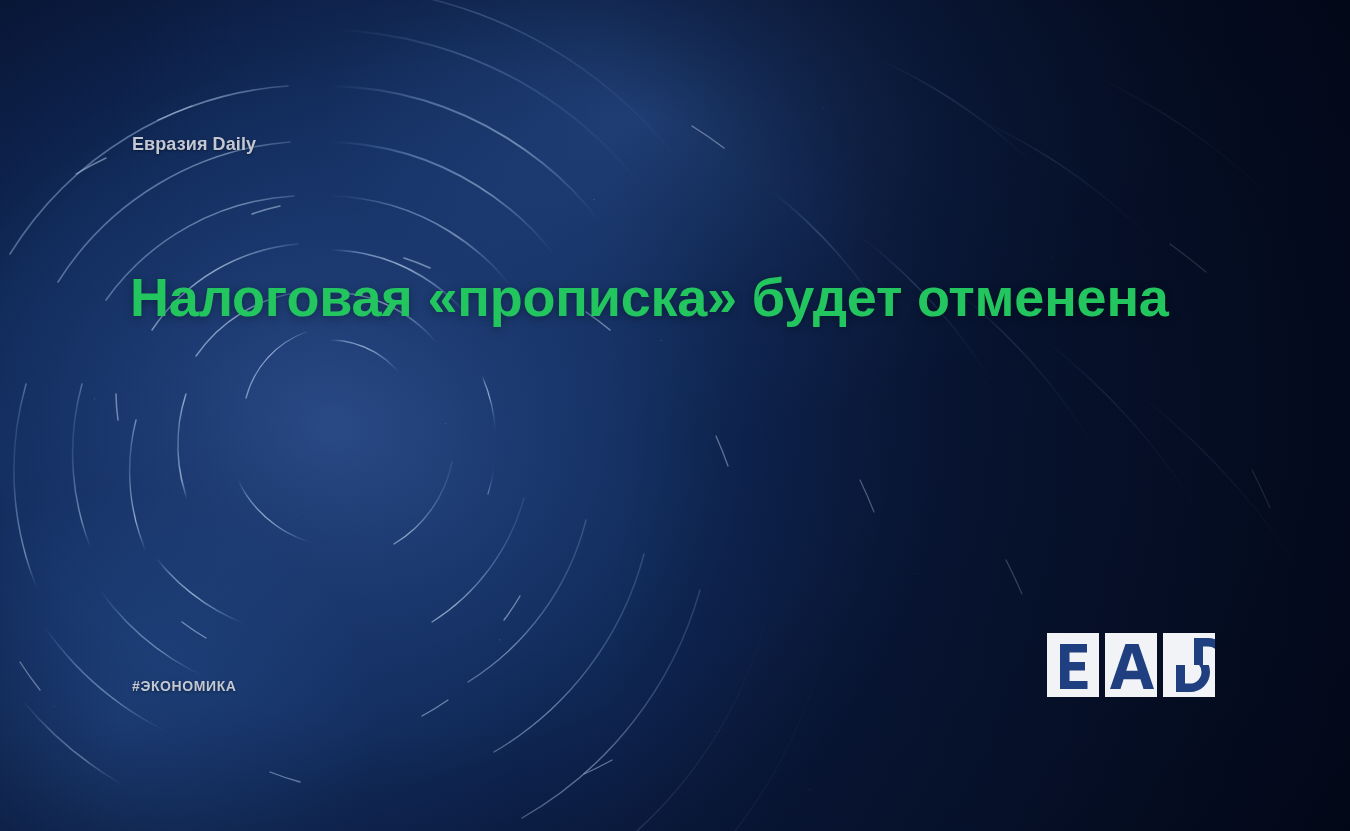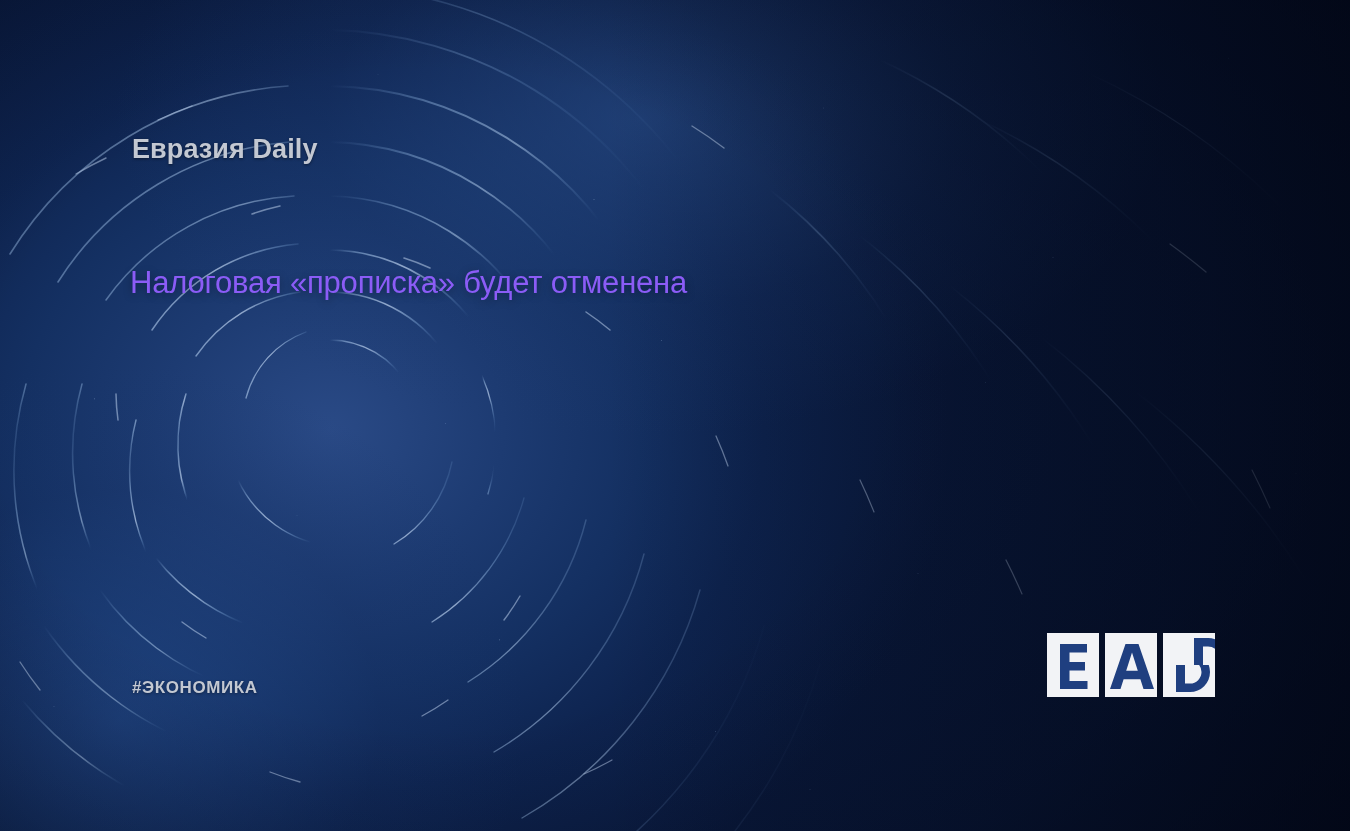--- a/index.html
+++ b/index.html
@@ -89,47 +89,47 @@
   
   .content {
     position: absolute;
     inset: 0;
   }
 
   .brand {
     position: absolute;
     left: 132px;
     top: 134px;
-    font-size: 27px;
+    font-size: 18px;
     font-weight: bold;
     color: #c3c8d2;
     letter-spacing: 0.1px;
     white-space: nowrap;
     text-shadow: 0 1px 3px rgba(0,0,0,0.45);
   }
 
   .headline {
     position: absolute;
     left: 130px;
     top: 262px;
     width: 1090px;
-    font-size: 31px;
-    font-weight: normal;
+    font-size: 54px;
+    font-weight: bold;
     line-height: 1.33;
-    color: #8b5cf6;
+    color: #22c55e;
     letter-spacing: -0.2px;
     text-shadow: 0 2px 8px rgba(0,0,0,0.35);
   }
   .headline .ln { display: block; }
 
   .tag {
     position: absolute;
     left: 132px;
     top: 678px;
-    font-size: 17px;
+    font-size: 14px;
     font-weight: bold;
     color: #c3c8d2;
     letter-spacing: 0.6px;
     text-shadow: 0 1px 3px rgba(0,0,0,0.4);
   }
 
   
   .logo {
     position: absolute;
     left: 1047px;

